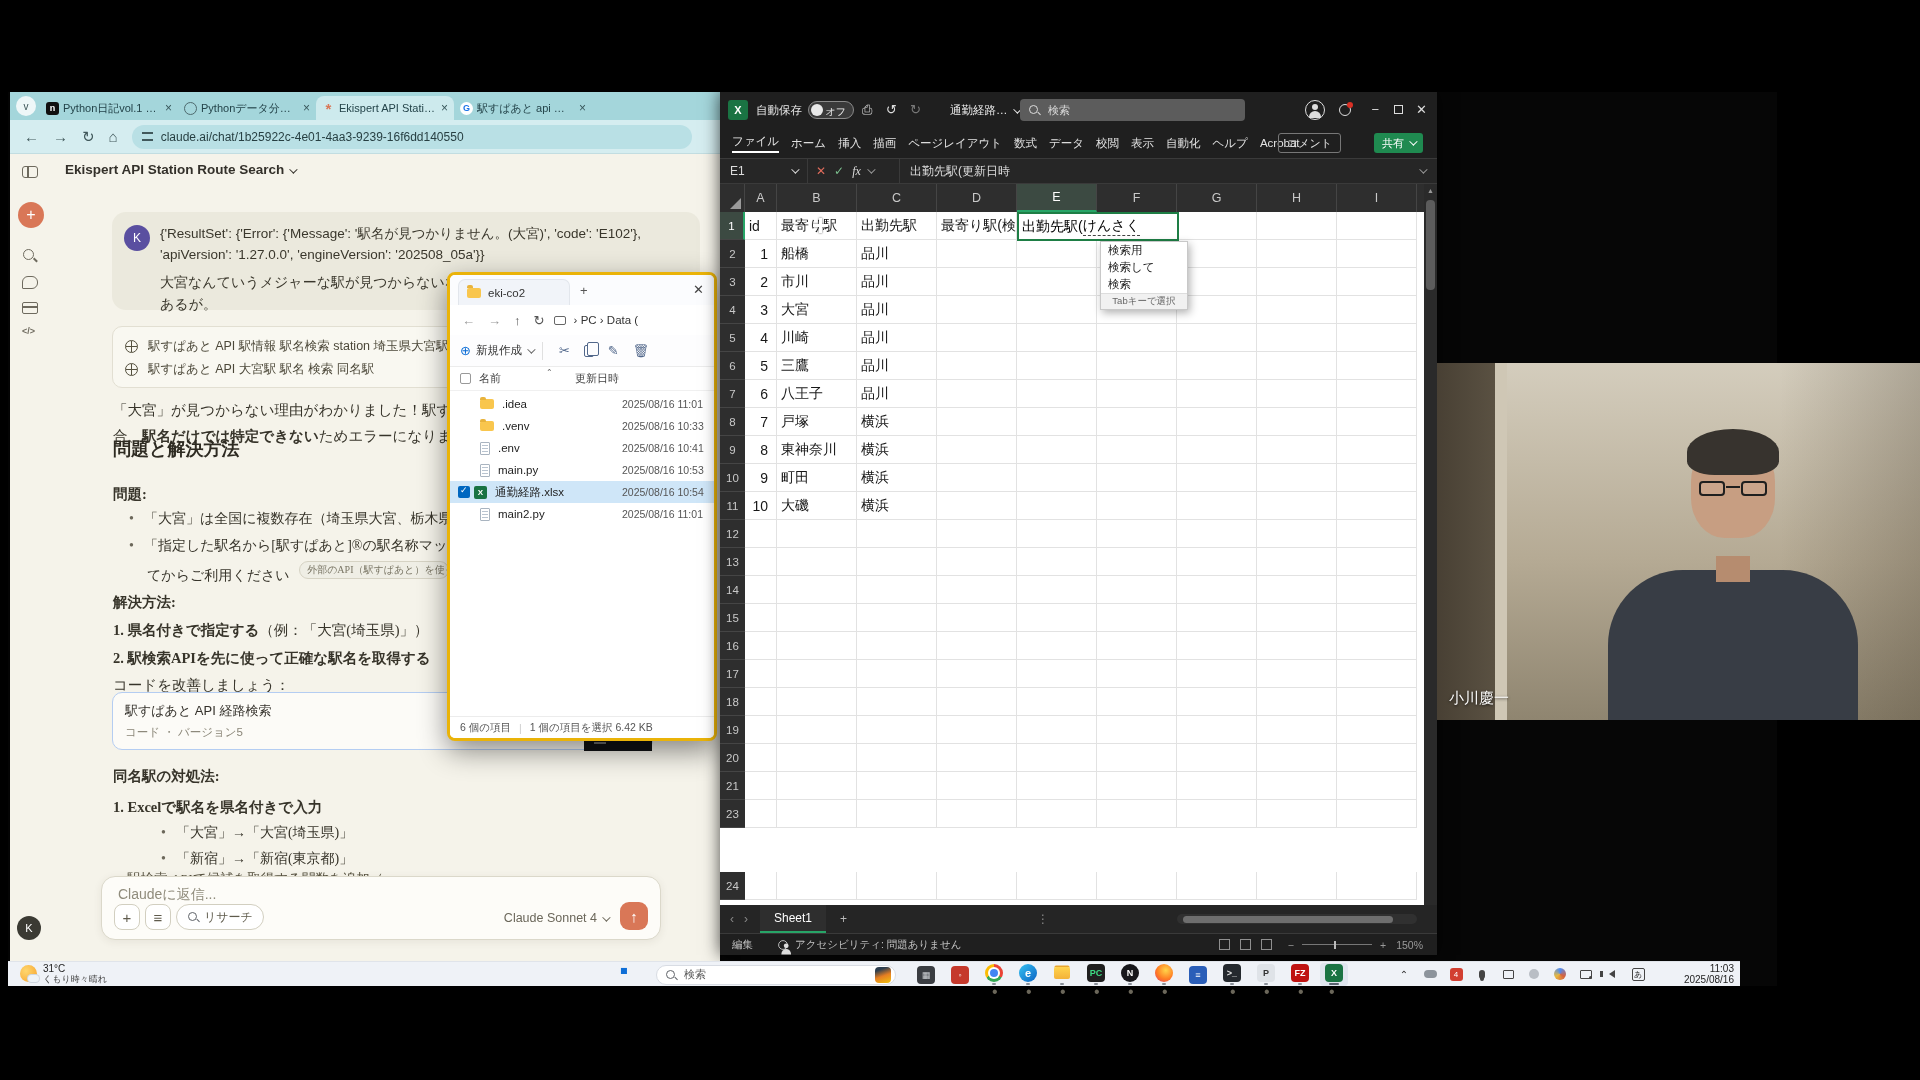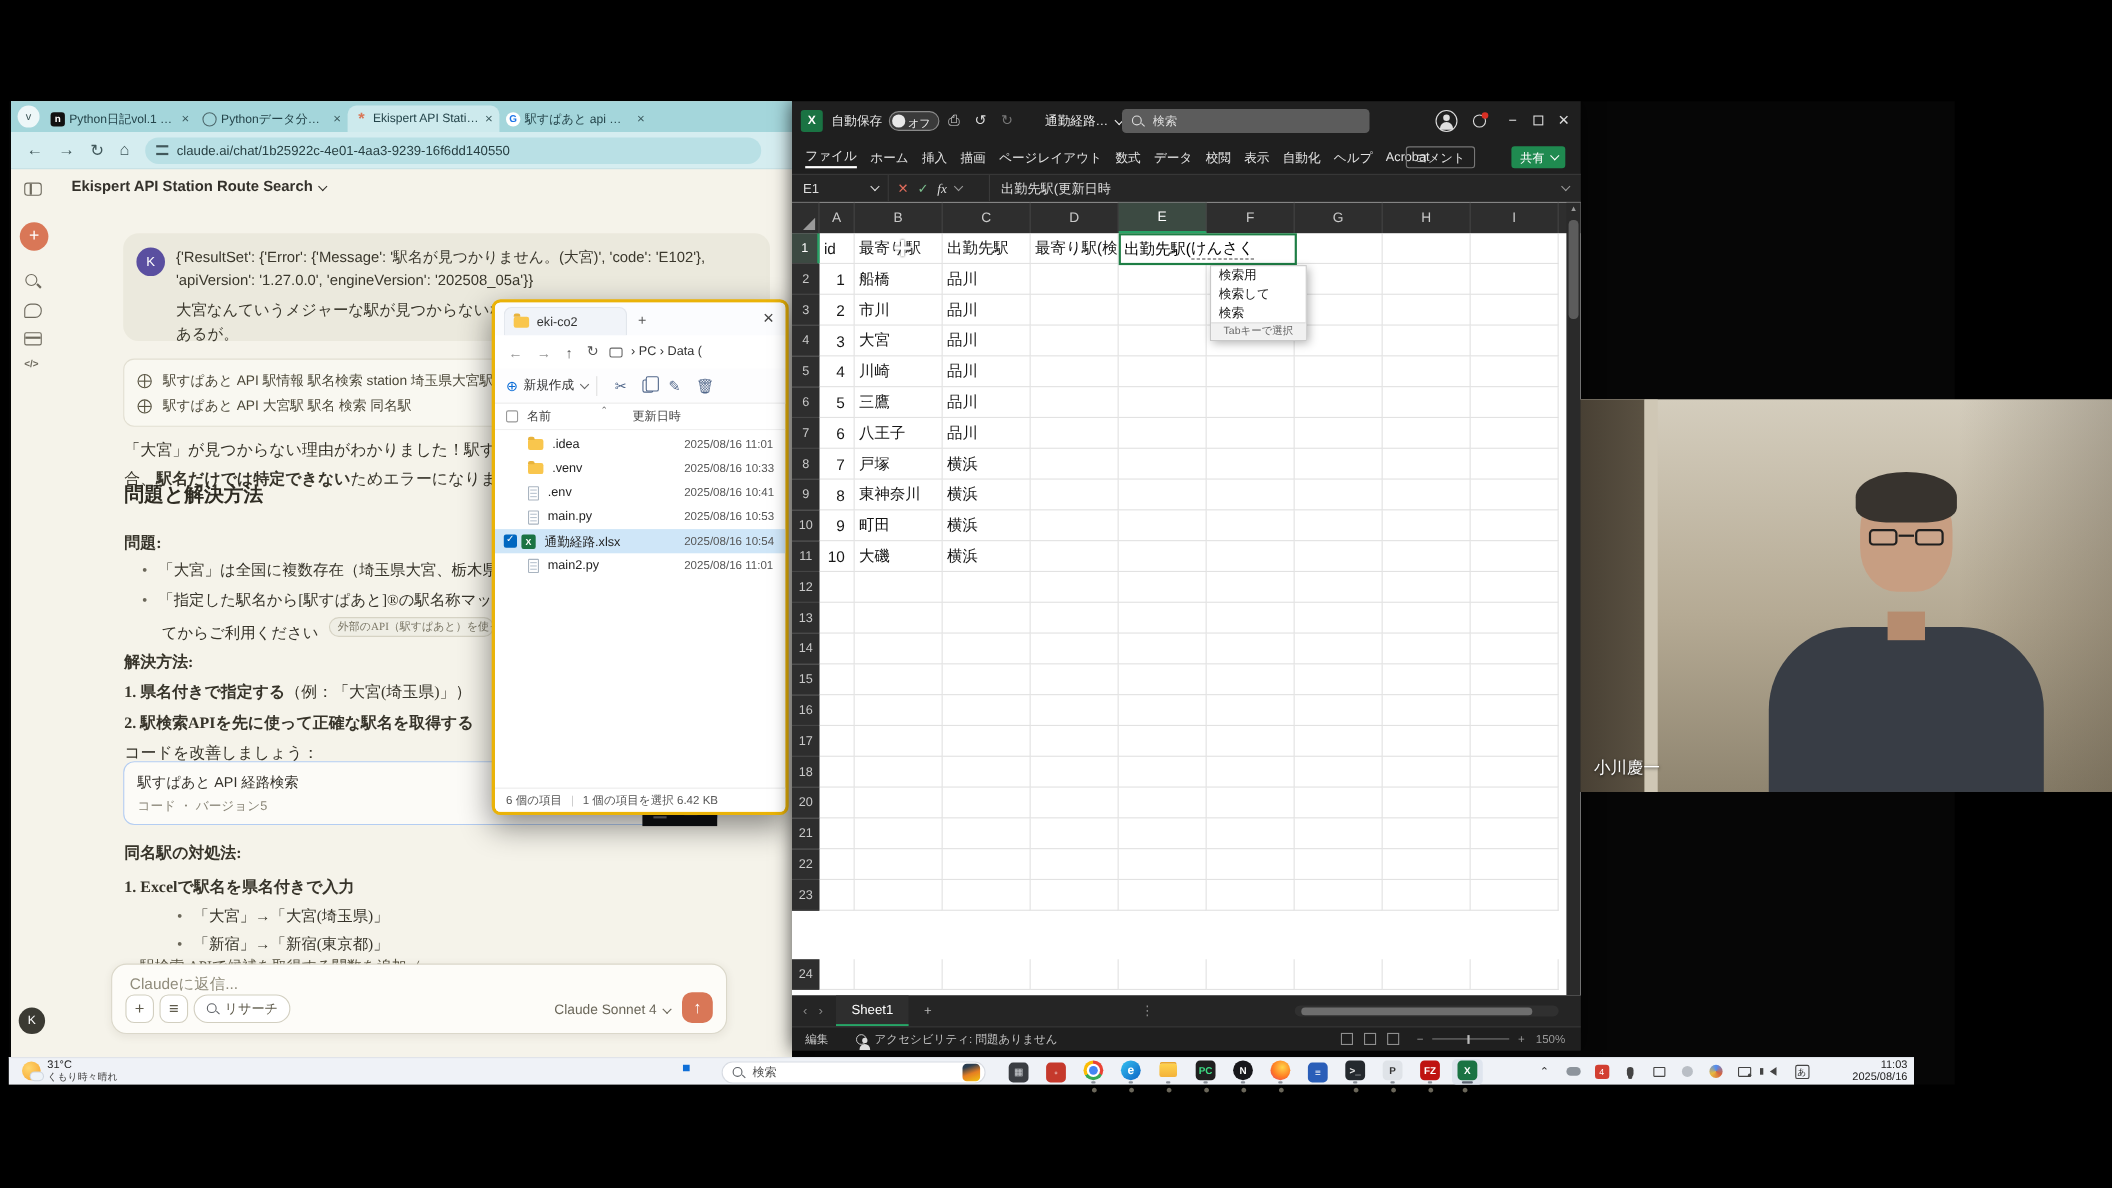--- a/index.html
+++ b/index.html
@@ -701,45 +701,45 @@
             <div class="xcell" style="width: 80px;"></div>
             <div class="xcell" style="width: 80px;"></div>
             <div class="xcell" style="width: 80px;"></div>
             <div class="xcell" style="width: 80px;"></div>
             <div class="xcell" style="width: 80px;"></div>
             <div class="xcell" style="width: 80px;"></div>
             <div class="xcell" style="width: 80px;"></div>
             <div class="xcell" style="width: 80px;"></div>
           </div>
           <div class="xrow" style="height: 28px;">
+            <div class="xg">19</div>
+            <div class="xcell" style="width: 32px;"></div>
+            <div class="xcell" style="width: 80px;"></div>
+            <div class="xcell" style="width: 80px;"></div>
+            <div class="xcell" style="width: 80px;"></div>
+            <div class="xcell" style="width: 80px;"></div>
+            <div class="xcell" style="width: 80px;"></div>
+            <div class="xcell" style="width: 80px;"></div>
+            <div class="xcell" style="width: 80px;"></div>
+            <div class="xcell" style="width: 80px;"></div>
+          </div>
+          <div class="xrow" style="height: 28px;">
             <div class="xg">20</div>
             <div class="xcell" style="width: 32px;"></div>
             <div class="xcell" style="width: 80px;"></div>
             <div class="xcell" style="width: 80px;"></div>
             <div class="xcell" style="width: 80px;"></div>
             <div class="xcell" style="width: 80px;"></div>
             <div class="xcell" style="width: 80px;"></div>
             <div class="xcell" style="width: 80px;"></div>
             <div class="xcell" style="width: 80px;"></div>
             <div class="xcell" style="width: 80px;"></div>
           </div>
           <div class="xrow" style="height: 28px;">
             <div class="xg">21</div>
-            <div class="xcell" style="width: 32px;"></div>
-            <div class="xcell" style="width: 80px;"></div>
-            <div class="xcell" style="width: 80px;"></div>
-            <div class="xcell" style="width: 80px;"></div>
-            <div class="xcell" style="width: 80px;"></div>
-            <div class="xcell" style="width: 80px;"></div>
-            <div class="xcell" style="width: 80px;"></div>
-            <div class="xcell" style="width: 80px;"></div>
-            <div class="xcell" style="width: 80px;"></div>
-          </div>
-          <div class="xrow" style="height: 28px;">
-            <div class="xg">22</div>
             <div class="xcell" style="width: 32px;"></div>
             <div class="xcell" style="width: 80px;"></div>
             <div class="xcell" style="width: 80px;"></div>
             <div class="xcell" style="width: 80px;"></div>
             <div class="xcell" style="width: 80px;"></div>
             <div class="xcell" style="width: 80px;"></div>
             <div class="xcell" style="width: 80px;"></div>
             <div class="xcell" style="width: 80px;"></div>
             <div class="xcell" style="width: 80px;"></div>
           </div>

